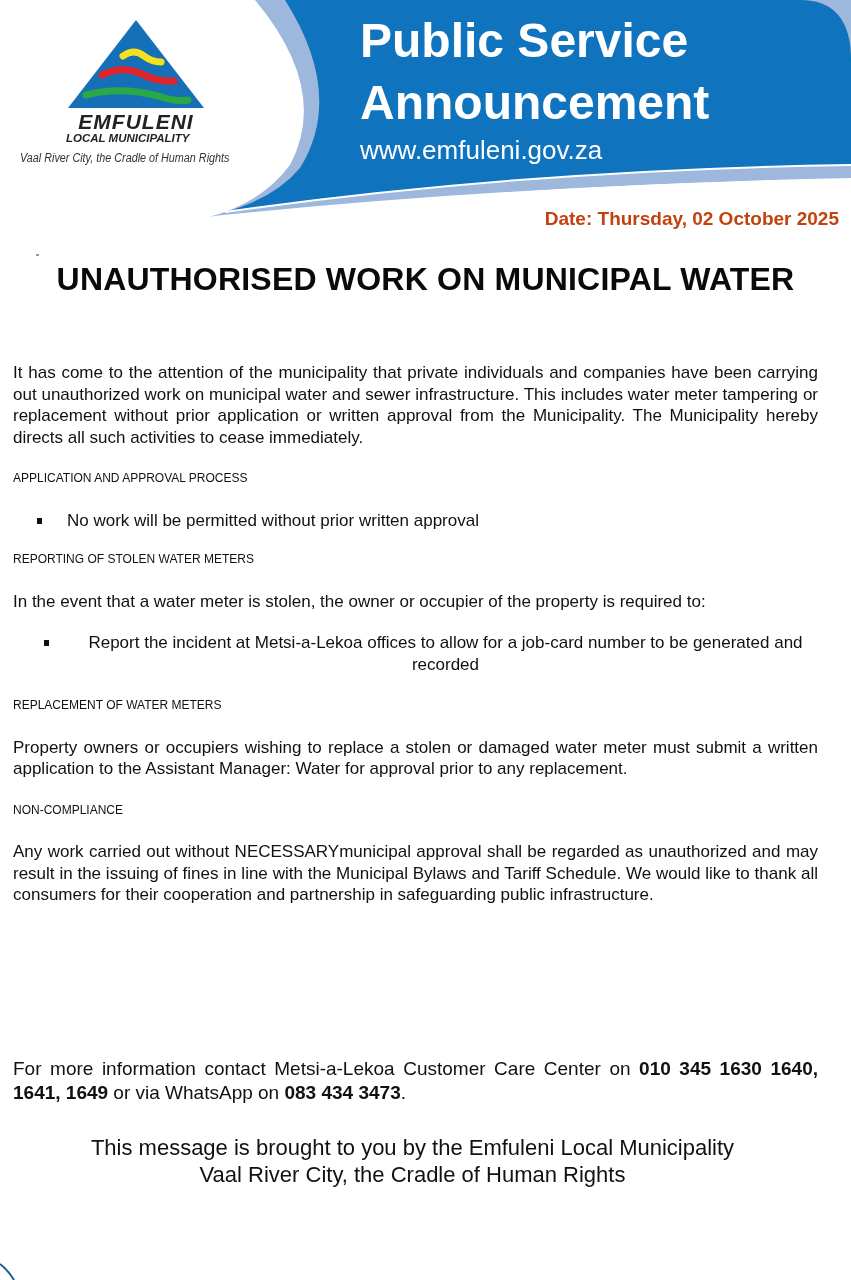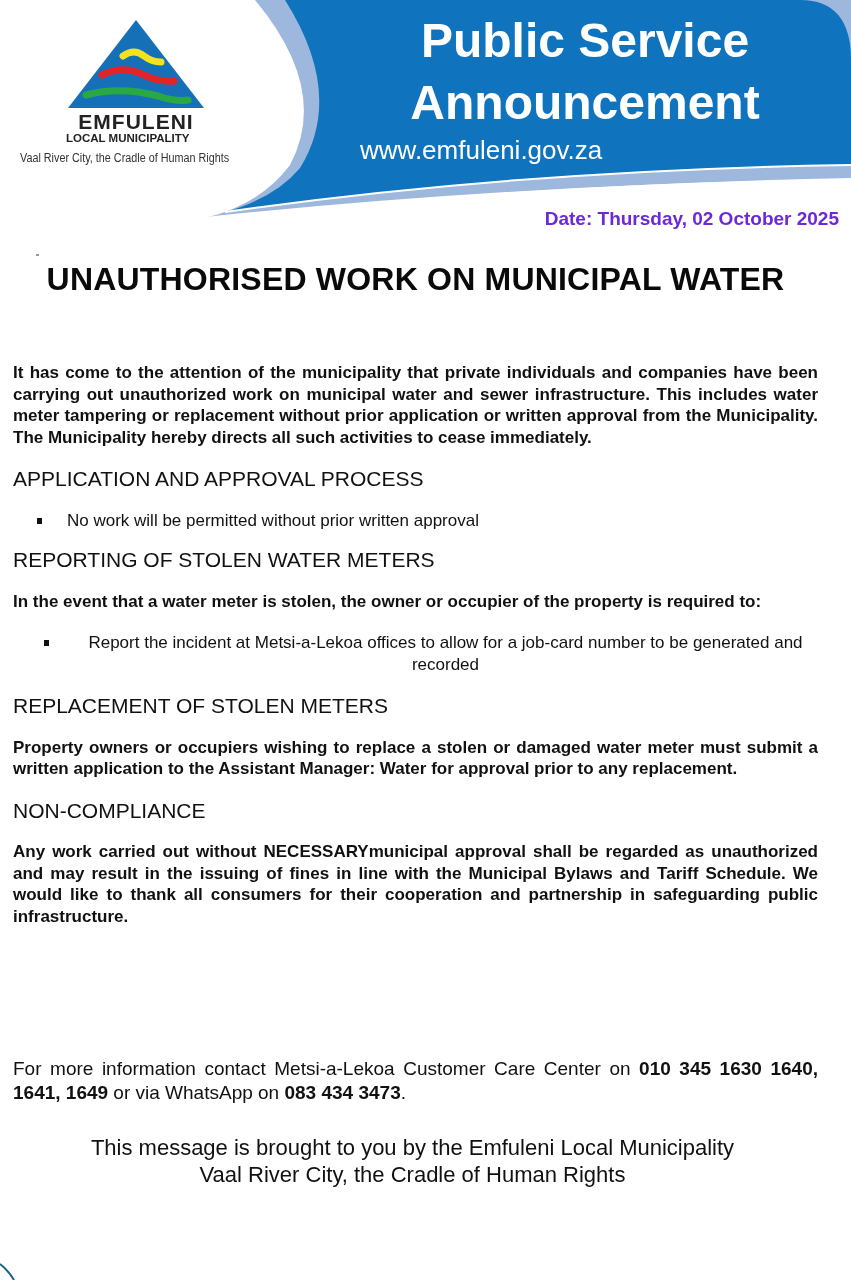--- a/index.html
+++ b/index.html
@@ -2,44 +2,44 @@
 <html><head>
   <meta charset="utf-8">
   <style>
     * { box-sizing: border-box; margin: 0; padding: 0; }
     html, body { width: 851px; height: 1280px; background: #ffffff; overflow: hidden; }
     body { position: relative; font-family: "Liberation Sans", sans-serif; color: #111; }
 
     .header { position: absolute; left: 0; top: 0; width: 851px; height: 235px; }
     .header svg.banner { position: absolute; left: 0; top: 0; }
 
-    .logo { position: absolute; left: 20px; top: 18px; width: 220px; height: 150px; }
+    .logo { position: absolute; left: 20px; top: 18px; width: 220px; height: 150px; font-style: italic; }
     .logo svg { position: absolute; left: 46px; top: 0; }
     .logo-name { position: absolute; left: 46px; top: 92px; width: 140px; text-align: center;
       font-weight: bold; font-size: 21px; letter-spacing: 1px; color: #222; }
     .logo-sub { position: absolute; left: 46px; top: 114px; width: 140px; 
       font-weight: bold; font-size: 11.5px; color: #222; }
     .logo-tag { position: absolute; left: 0; top: 133px; width: 220px; text-align: center;
       font-size: 12px; color: #333; transform: scaleX(0.9); transform-origin: left; white-space: nowrap; }
 
-    .psa-title { position: absolute; left: 360px; top: 10px; width: 450px; text-align: center;
+    .psa-title { position: absolute; left: 360px; top: 10px; width: 450px; text-align: left;
       color: #ffffff; font-weight: bold; font-size: 48px; line-height: 62px; }
     .psa-url { position: absolute; left: 360px; top: 135px; width: 450px; text-align: left;
       color: #ffffff; font-size: 26px; }
 
-    .date { position: absolute; right: 12px; top: 208px; font-weight: bold; font-size: 19px; color: #6d28d9; }
+    .date { position: absolute; right: 12px; top: 208px; font-weight: bold; font-size: 19px; color: #c2410c; }
 
     .stray-dot { position: absolute; left: 36px; top: 254px; width: 3px; height: 2px; background: #999; }
 
-    .main-title { position: absolute; left: 0; top: 258px; width: 831px; text-align: center;
+    .main-title { position: absolute; left: 10px; top: 258px; width: 831px; text-align: center;
       font-weight: bold; font-size: 32px; line-height: 42px; color: #0a0a0a; letter-spacing: 0.2px; }
 
     .content { position: absolute; left: 13px; top: 362px; width: 805px; font-size: 17px; line-height: 21.5px; }
-    .para { text-align: justify; margin-bottom: 20px; font-weight: bold; }
-    .heading { font-size: 21px; margin-bottom: 20px; }
+    .para { text-align: justify; margin-bottom: 20px; }
+    .heading { font-size: 12px; margin-bottom: 20px; }
     .bullets { list-style: none; margin-bottom: 14px; }
     .bullets li { position: relative; padding-left: 54px; text-align: justify; margin-bottom: 16px; }
     .bullets li .bullet { position: absolute; left: 24px; top: 8px; width: 5px; height: 6px; background: #111; }
     .bullets.wide li { padding-left: 60px; margin-bottom: 20px; }
     .bullets.wide li .bullet { left: 31px; }
     .bold { font-weight: bold; }
 
     .contact { position: absolute; left: 13px; top: 1057px; width: 805px; font-size: 19px; line-height: 24px; text-align: justify; }
 
     .footer { position: absolute; left: 0; top: 1134px; width: 825px; text-align: center;
@@ -104,21 +104,21 @@
 
   <div class="heading">REPORTING OF STOLEN WATER METERS</div>
   <p class="para">In the event that a water meter is stolen, the owner or occupier of the property is required to:</p>
   <ul class="bullets wide">
     <li style="text-align:center;">
       <span class="bullet"></span>
       <span>Report the incident at Metsi-a-Lekoa offices to allow for a job-card number to be generated and recorded</span>
     </li>
   </ul>
 
-  <div class="heading">REPLACEMENT OF STOLEN METERS</div>
+  <div class="heading">REPLACEMENT OF WATER METERS</div>
   <p class="para">Property owners or occupiers wishing to replace a stolen or damaged water meter must submit a written application to the Assistant Manager: Water for approval prior to any replacement.</p>
 
   <div class="heading">NON-COMPLIANCE</div>
   <p class="para">Any work carried out without NECESSARYmunicipal approval shall be regarded as unauthorized and may result in the issuing of fines in line with the Municipal Bylaws and Tariff Schedule. We would like to thank all consumers for their cooperation and partnership in safeguarding public infrastructure.</p>
 </div>
 
 <p class="contact"><span>For more information contact Metsi-a-Lekoa Customer Care Center on </span><span class="bold">010 345 1630 1640, 1641, 1649</span><span> or via WhatsApp on </span><span class="bold">083 434 3473</span><span>.</span></p>
 
 <div class="footer">
   <div>This message is brought to you by the Emfuleni Local Municipality</div>

